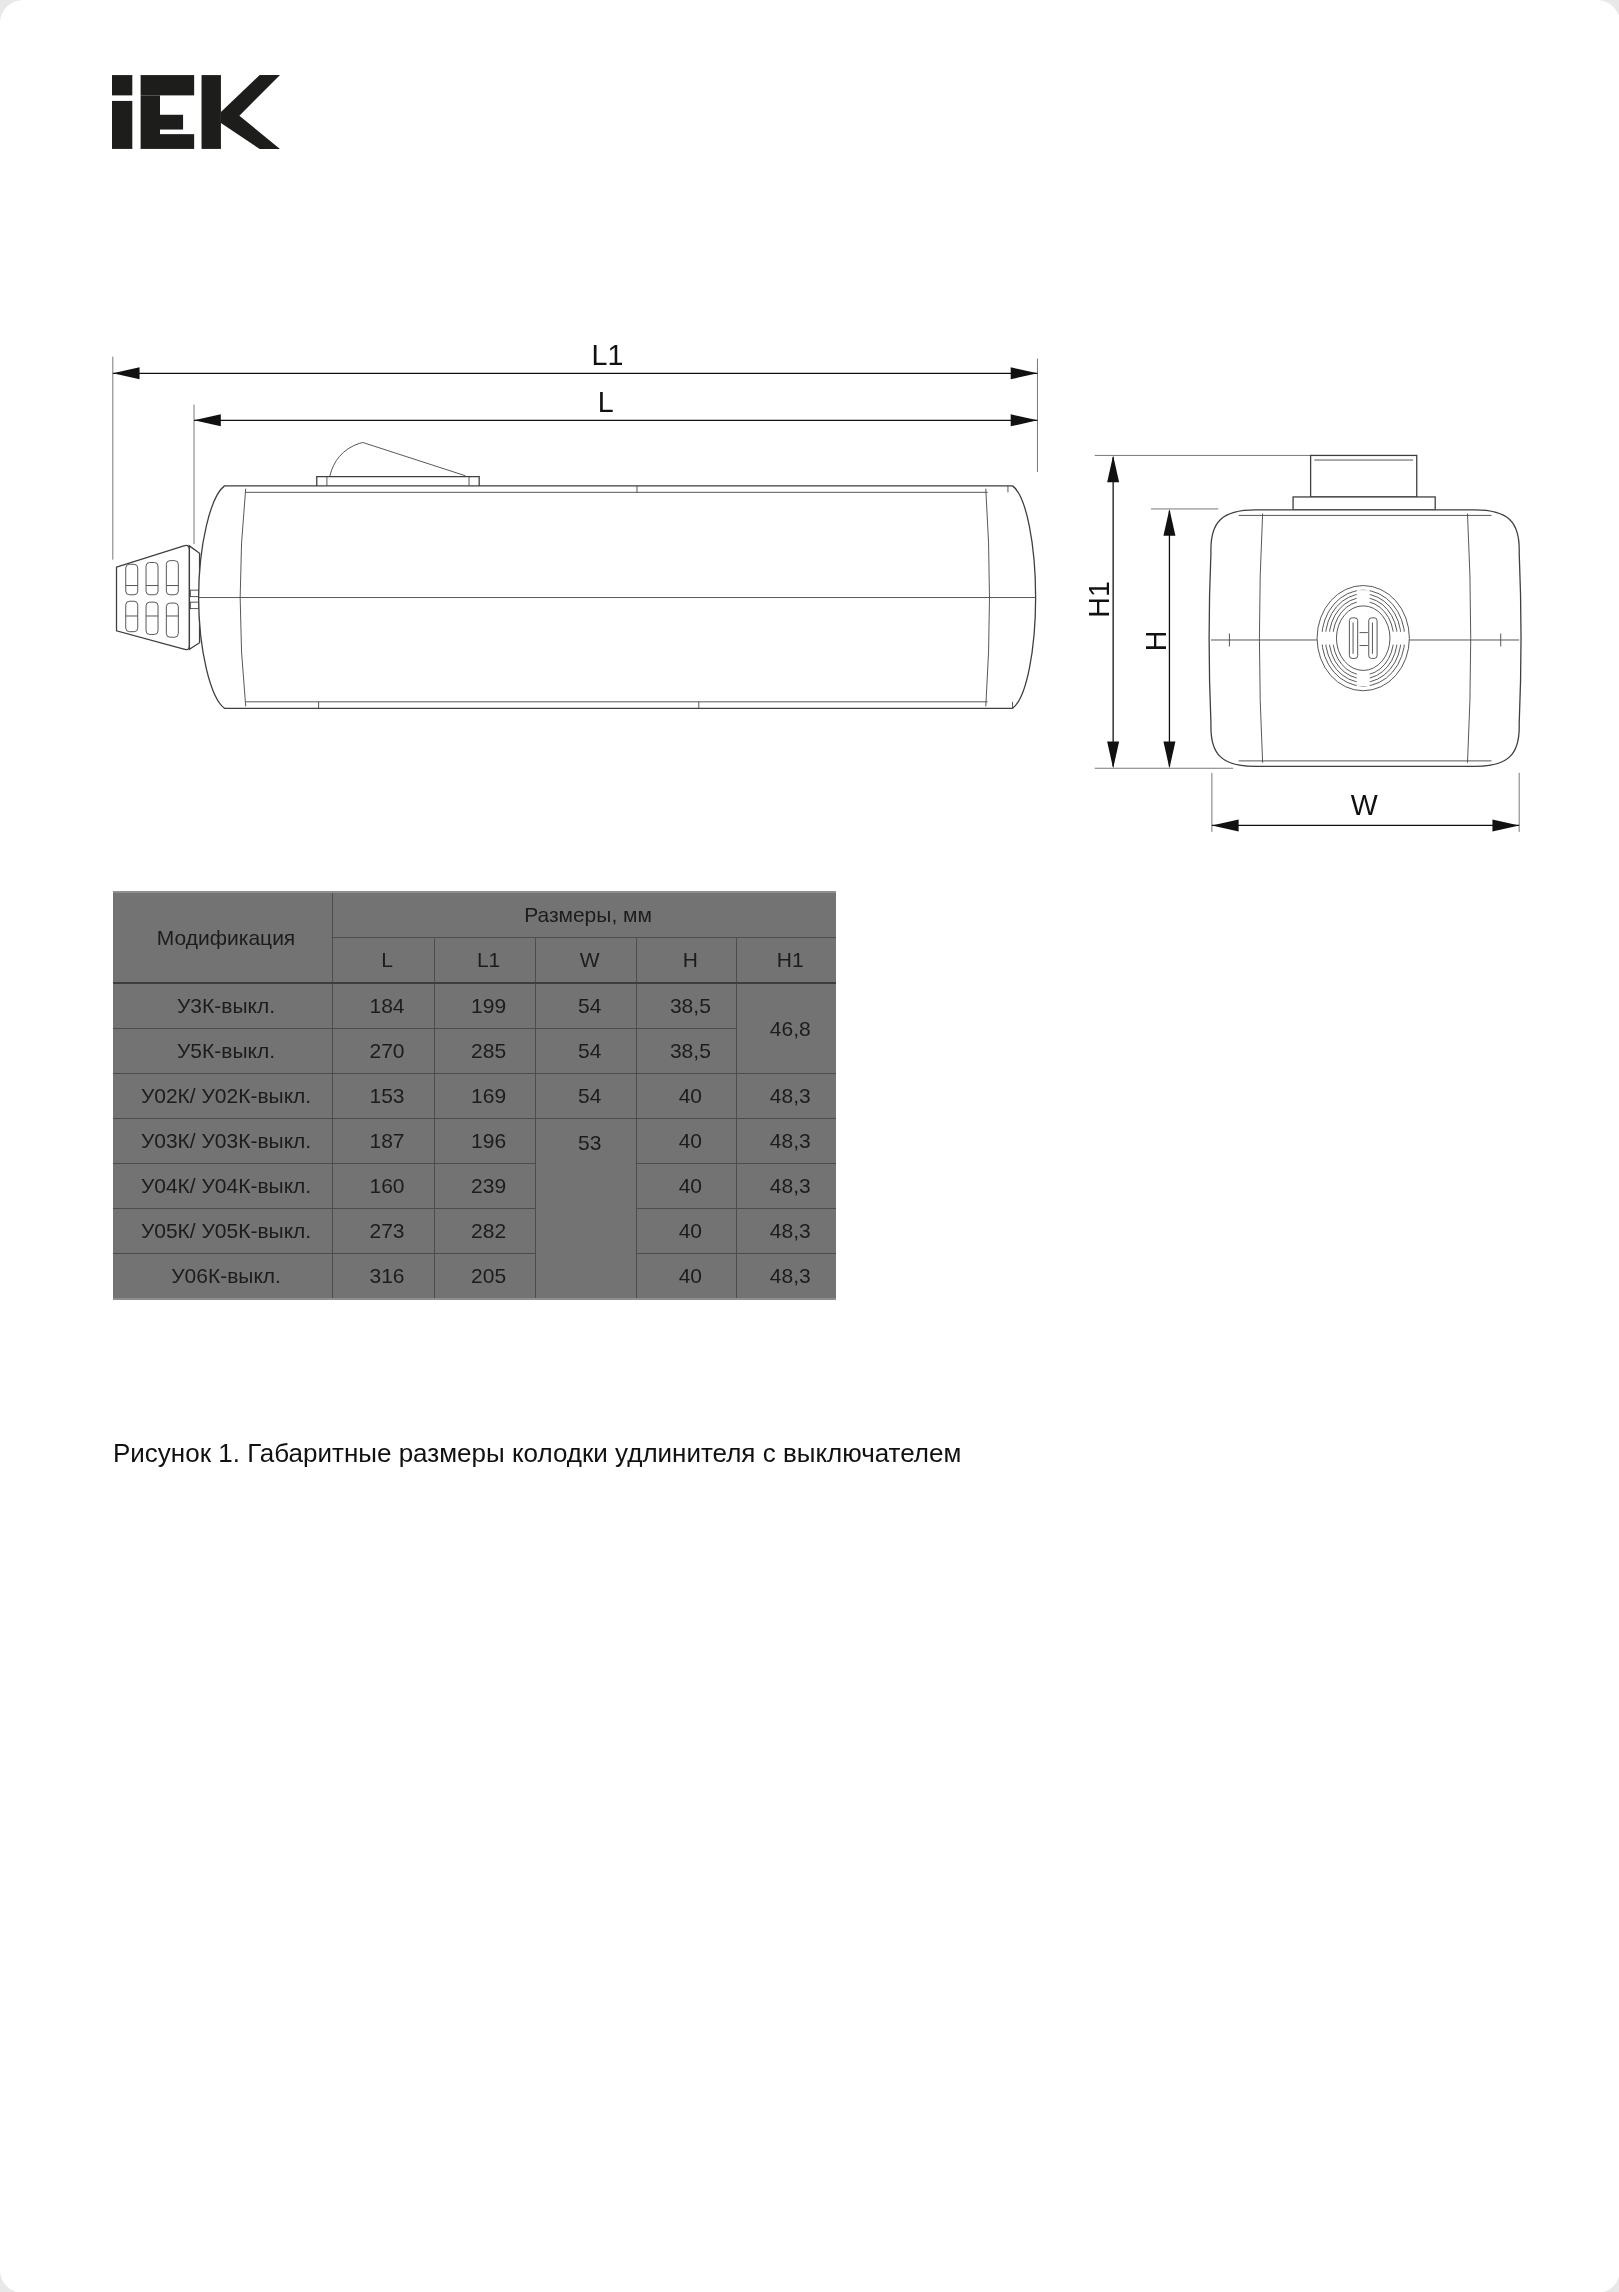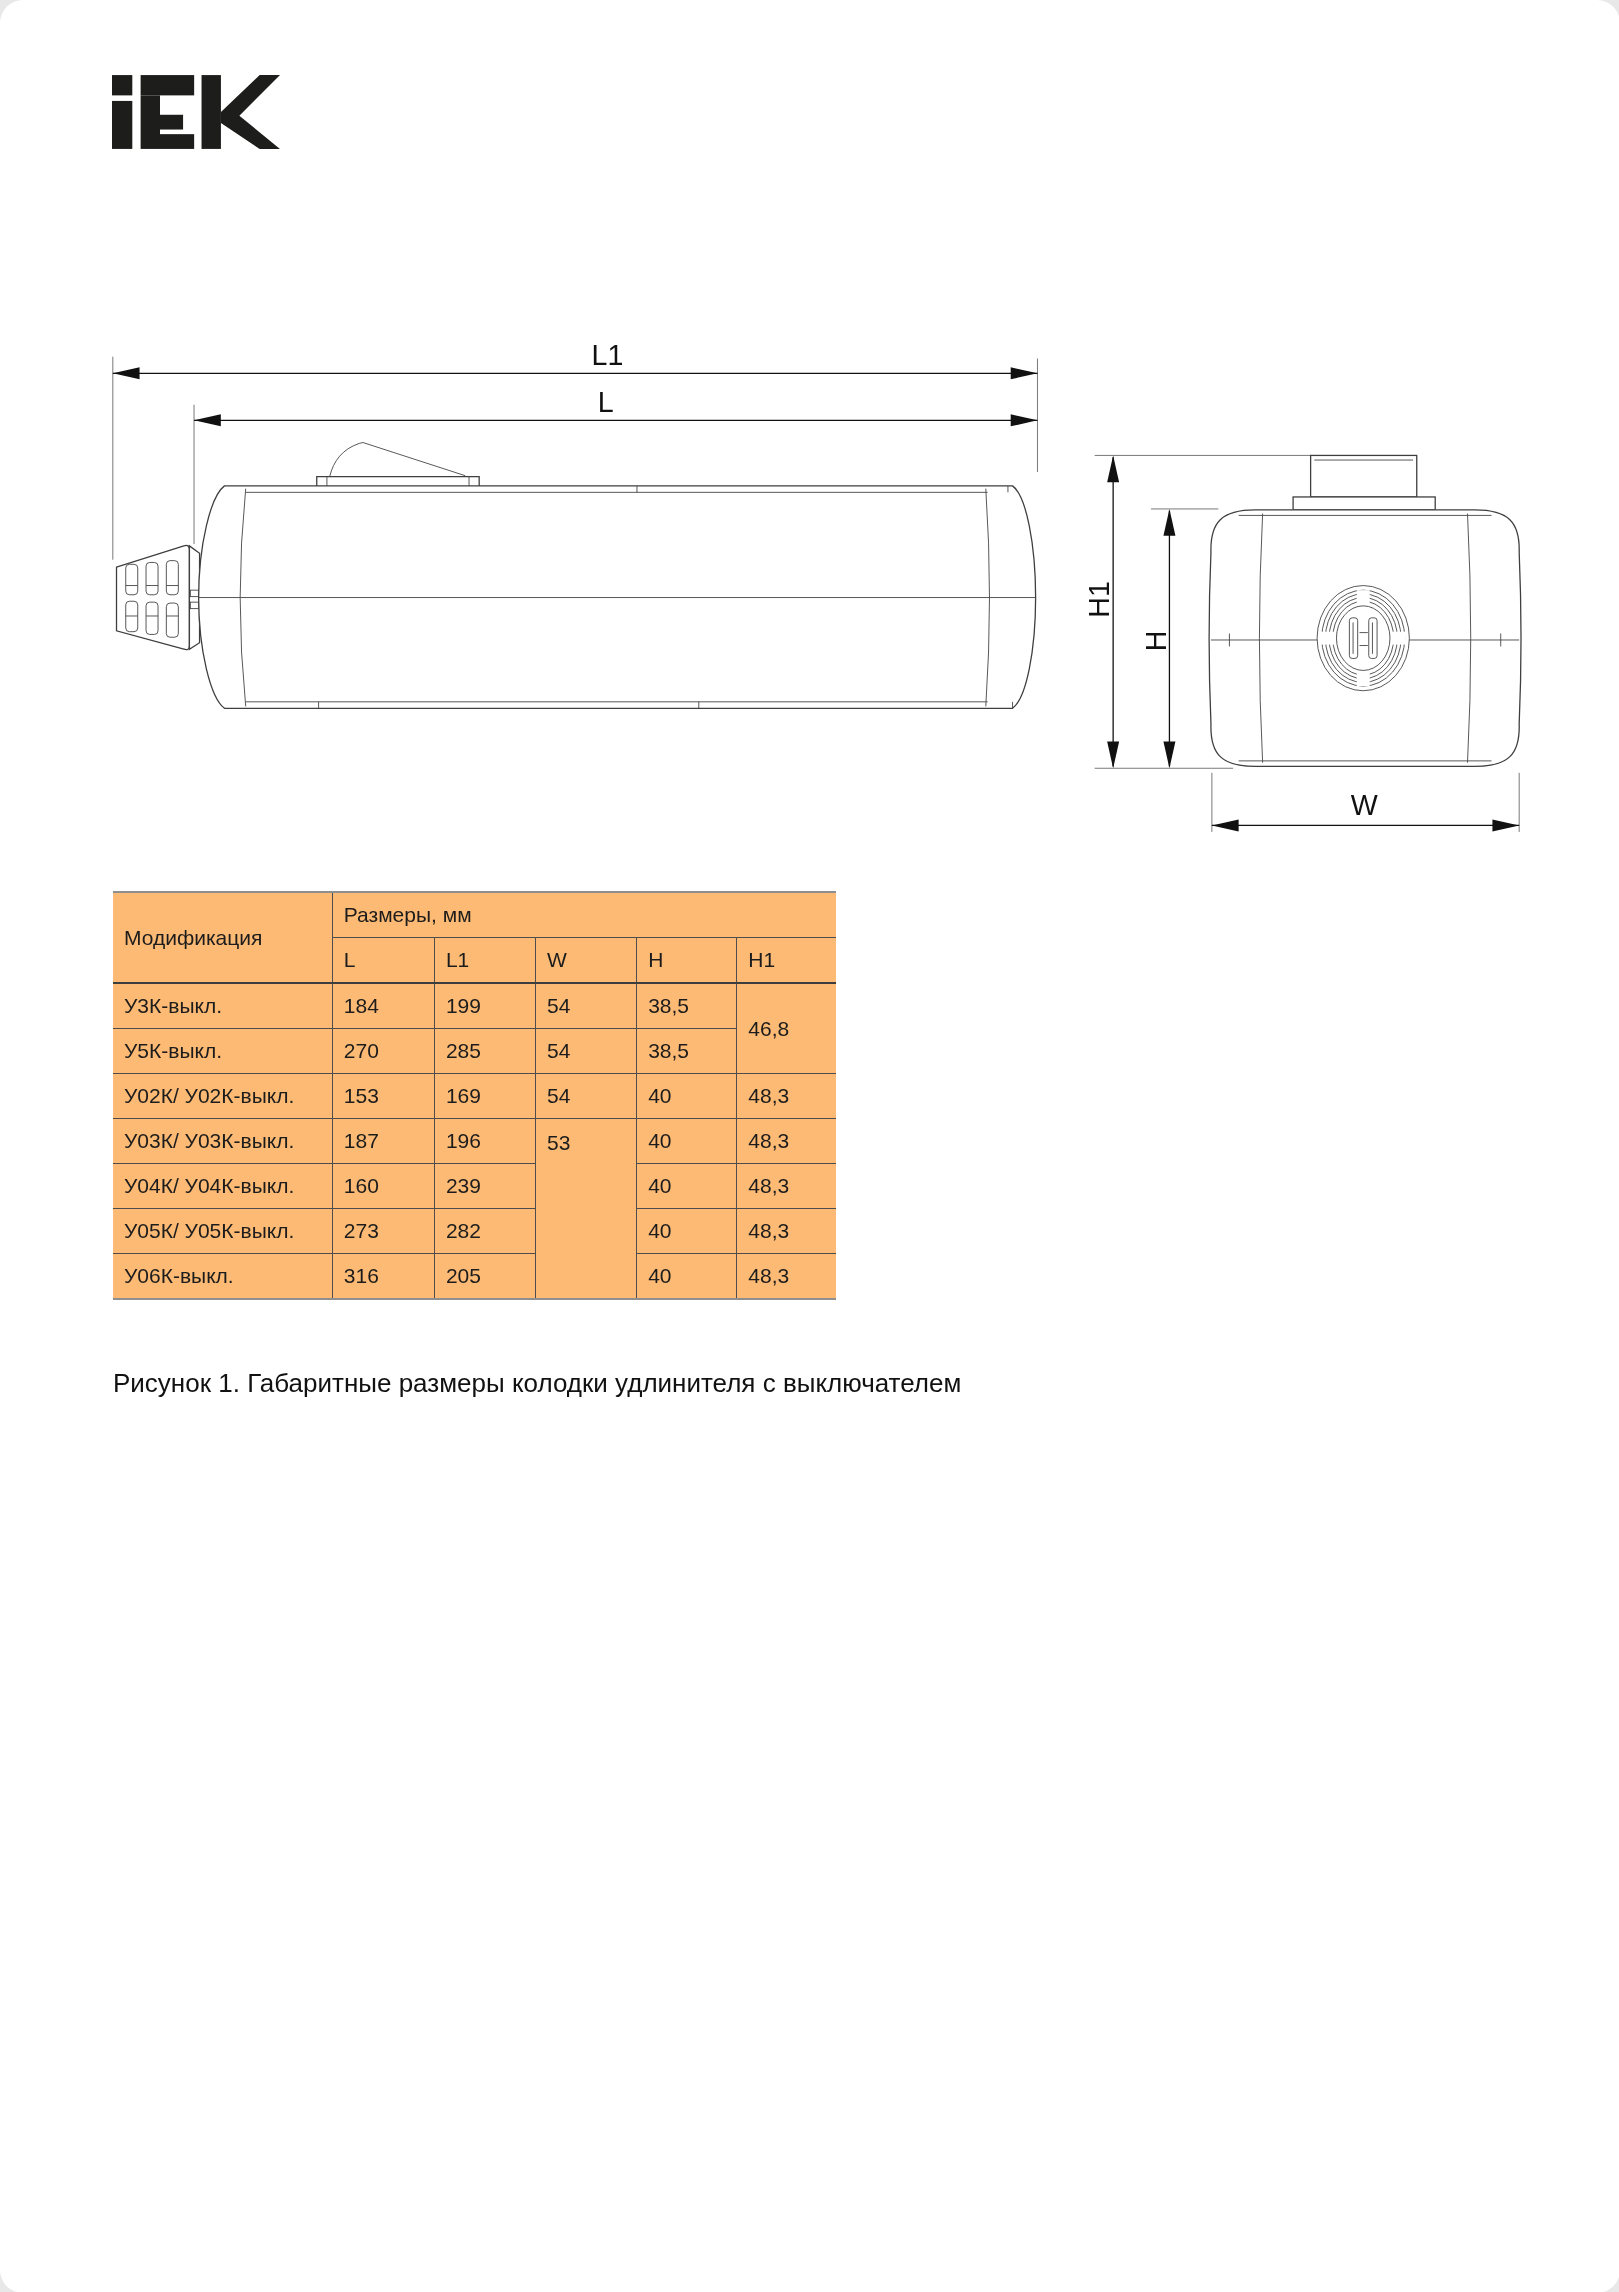--- a/index.html
+++ b/index.html
@@ -28,34 +28,34 @@
     position:absolute;left:113px;top:891px;
     border-collapse:collapse;table-layout:fixed;
     width:723px;
     font-size:21px;
     border-top:2.8px solid #8f8f8f;
     border-bottom:2.8px solid #8f8f8f;
   }
   .dim-table td,.dim-table th{
     border:1.4px solid #4d4d4d;
     font-weight:400;
-    text-align:left;vertical-align:middle;
+    text-align:center;vertical-align:middle;
     height:44px;
     padding:0 3.7px 0 11px;
-    background:#fdba74;
+    background:#737373;
     white-space:nowrap;
   }
   .dim-table th{font-weight:400;}
   .dim-table .first{border-left:none;}
   .dim-table .last{border-right:none;}
   .dim-table .subhead th{border-bottom:2.8px solid #3d3d3d;}
   .dim-table .mod-cell{border-bottom:2.8px solid #3d3d3d;}
   
   .caption{
-    position:absolute;left:113px;top:1368px;
+    position:absolute;left:113px;top:1438px;
     font-size:26px;color:#111;
     white-space:nowrap;
   }
 </style>
 </head>
 <body>
 
 <div class="page">
 
   <svg class="logo" viewBox="0 0 182 80" role="img">

